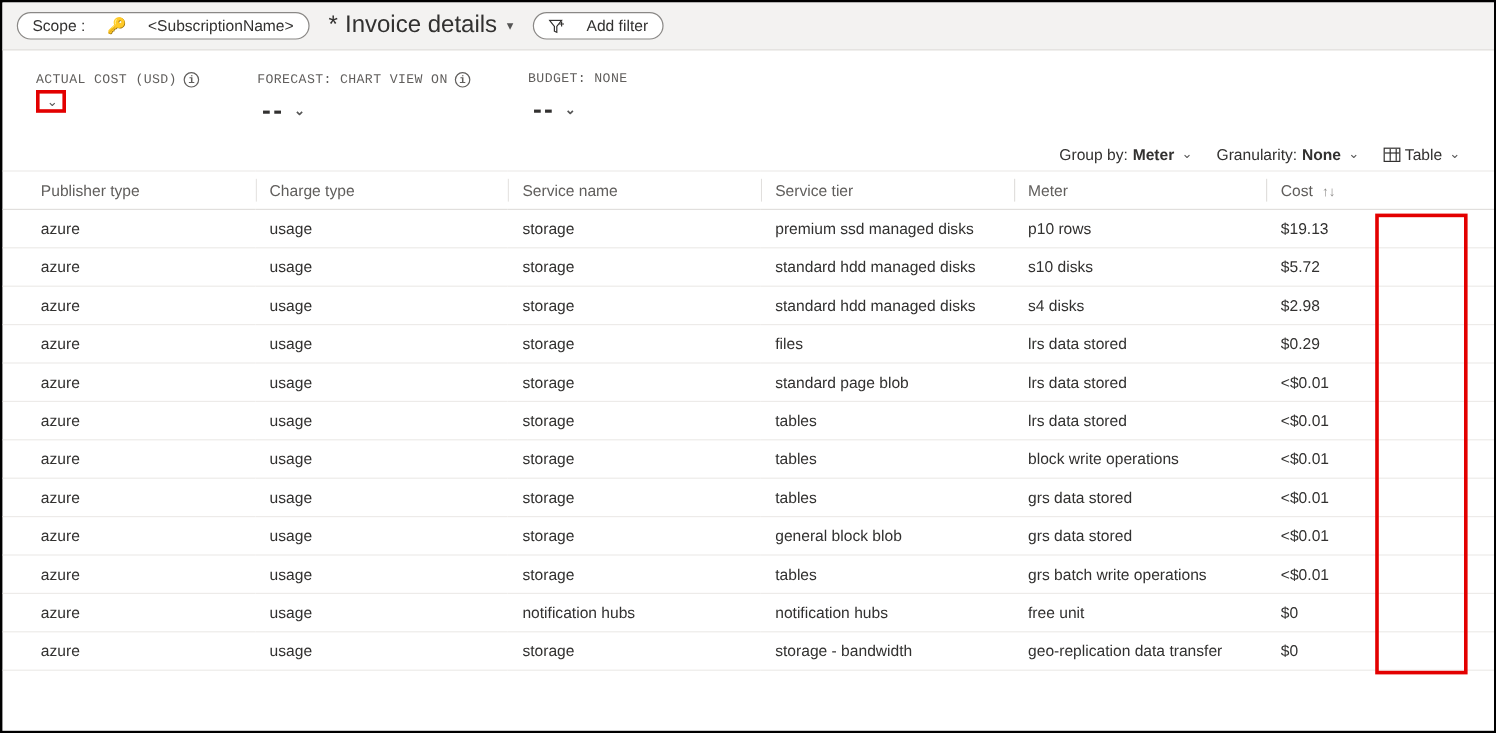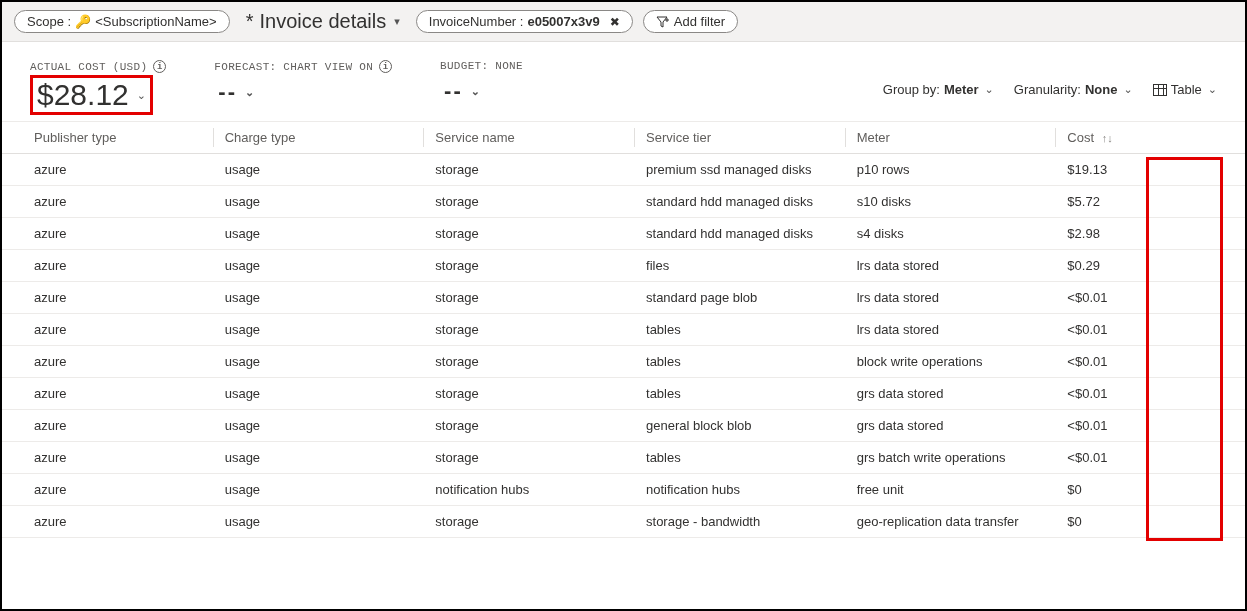--- a/index.html
+++ b/index.html
@@ -26,21 +26,21 @@
     border-bottom: 1px solid #e1dfdd;
   }
   .pill {
     display: inline-flex;
     align-items: center;
     border: 1px solid #8a8886;
     border-radius: 14px;
     padding: 3px 12px;
     background: #fff;
     font-size: 13px;
-    gap: 4px;
+    gap: 18px;
     color: #323130;
     white-space: nowrap;
   }
   .pill .key-icon { color: #d7b100; }
   .title-wrap {
     display: inline-flex;
     align-items: center;
     gap: 6px;
     font-size: 20px;
     font-weight: 400;
@@ -110,20 +110,21 @@
     align-items: center;
     gap: 20px;
     font-size: 13px;
     color: #323130;
     padding-top: 22px;
   }
   .right-controls .ctrl {
     display: inline-flex;
     align-items: center;
     gap: 4px;
+    margin-top: 39px;
   }
   .filter-row {
     display: flex;
     align-items: center;
     padding: 12px 28px 10px 28px;
     gap: 28px;
   }
   .filter-input {
     border: 1px solid #8a8886;
     padding: 6px 10px;
@@ -233,45 +234,39 @@
       <span>&lt;SubscriptionName&gt;</span>
     </div>
 
     <div class="title-wrap">
       <span>*</span>
       <span>Invoice details</span>
       <span class="chev">▾</span>
     </div>
 
 
-    <div class="pill">
-      <span>InvoiceNumber :</span>
-      <b style="font-weight:600">e05007x3v9</b>
-      <span class="close-x">✖</span>
-    </div>
 
     <div class="pill">
       <span class="add-filter-icon">
         <svg width="14" height="12" viewBox="0 0 14 12">
             <path d="M1 1 h10 L7 6 v5 l-2 -1 V6 Z" fill="none" stroke="#323130" stroke-width="1"></path>
             <path d="M11 2 v4 M9 4 h4" stroke="#323130" stroke-width="1"></path>
           </svg>
       </span>
       <span>Add filter</span>
     </div>
   </div>
 
   <div class="metrics-row">
     <div class="metric-block">
       <div class="metric-label">
         <span>ACTUAL COST (USD)</span>
         <span class="info-icon">i</span>
       </div>
       <div class="metric-value highlight-box">
-        <span>$28.12</span>
         <span class="chev">⌄</span>
       </div>
     </div>
 
     <div class="metric-block">
       <div class="metric-label">
         <span>FORECAST: CHART VIEW ON</span>
         <span class="info-icon">i</span>
       </div>
       <div class="metric-value dashes">

